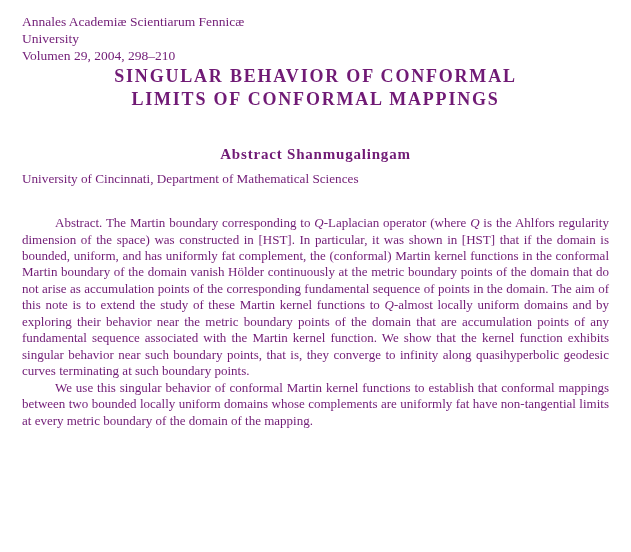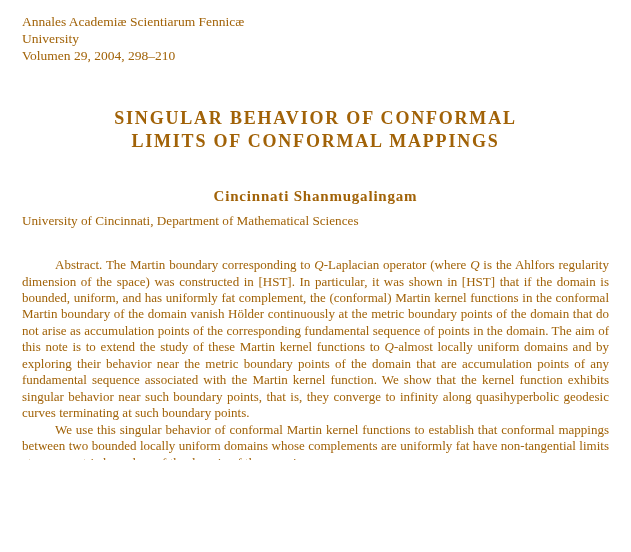--- a/index.html
+++ b/index.html
@@ -7,31 +7,30 @@
     padding: 0;
     background: #ffffff;
   }
   .page {
     position: relative;
     width: 631px;
     height: 460px;
     box-sizing: border-box;
     padding: 13px 22px 0 22px;
     background: #ffffff;
-    color: #a16207;
+    color: #701a75;
     font-family: "Liberation Serif", "DejaVu Serif", serif;
     overflow: hidden;
   }
   .journal-header {
     font-size: 13.5px;
     line-height: 17.2px;
     text-align: left;
   }
   .paper-title {
-    margin-top: 42px;
     text-align: center;
     font-weight: bold;
     font-size: 18px;
     line-height: 23.5px;
     letter-spacing: 1.8px;
   }
   .author-block {
     margin-top: 33px;
     text-align: center;
   }
@@ -70,21 +69,21 @@
     <div>University</div>
     <div>Volumen 29, 2004, 298–210</div>
   </div>
 
   <div class="paper-title">
     <div>SINGULAR BEHAVIOR OF CONFORMAL</div>
     <div>LIMITS OF CONFORMAL MAPPINGS</div>
   </div>
 
   <div class="author-block">
-    <div class="author-name">Cincinnati Shanmugalingam</div>
+    <div class="author-name">Abstract Shanmugalingam</div>
   </div>
 
   <div class="affiliation">
     <div>University of Cincinnati, Department of Mathematical Sciences</div>
   </div>
 
   <div class="abstract">
     <p><span class="seg-bold">Abstract.</span><span>  The Martin boundary corresponding to </span><span class="seg-italic">Q</span><span>-Laplacian operator (where </span><span class="seg-italic">Q</span><span> is the Ahlfors regularity dimension of the space) was constructed in [HST]. In particular, it was shown in [HST] that if the domain is bounded, uniform, and has uniformly fat complement, the (conformal) Martin kernel functions in the conformal Martin boundary of the domain vanish Hölder continuously at the metric boundary points of the domain that do not arise as accumulation points of the corresponding fundamental sequence of points in the domain. The aim of this note is to extend the study of these Martin kernel functions to </span><span class="seg-italic">Q</span><span>-almost locally uniform domains and by exploring their behavior near the metric boundary points of the domain that are accumulation points of any fundamental sequence associated with the Martin kernel function. We show that the kernel function exhibits singular behavior near such boundary points, that is, they converge to infinity along quasihyperbolic geodesic curves terminating at such boundary points.</span></p>
     <p><span>We use this singular behavior of conformal Martin kernel functions to establish that conformal mappings between two bounded locally uniform domains whose complements are uniformly fat have non-tangential limits at every metric boundary of the domain of the mapping.</span></p>
   </div>

